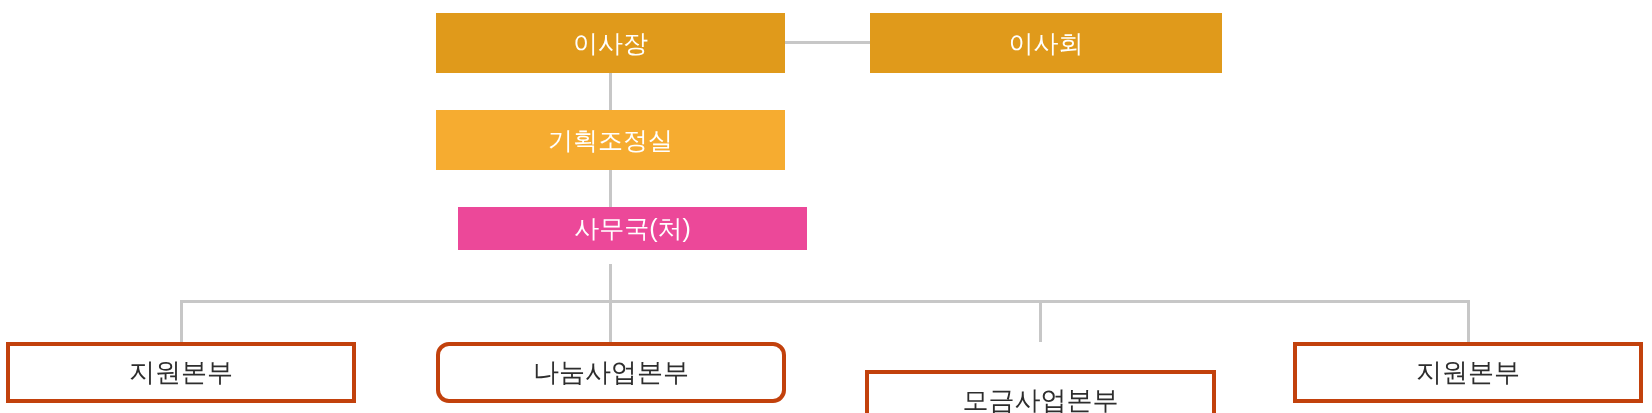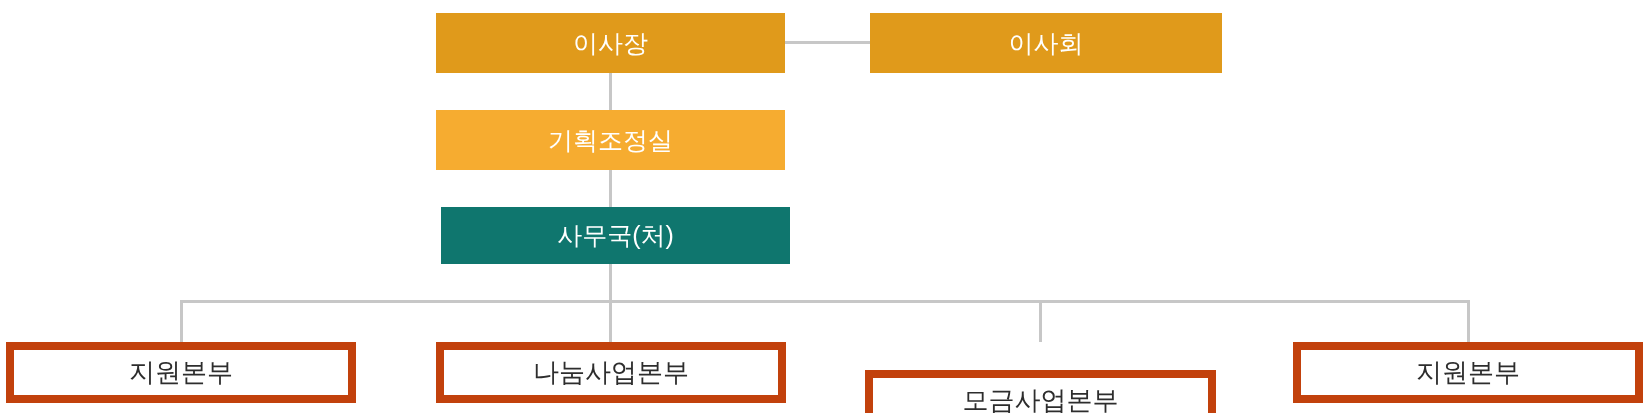--- a/index.html
+++ b/index.html
@@ -35,33 +35,33 @@
   .node-board {
     left: 870px; top: 13px; width: 352px; height: 60px;
     background: #E09A1B;
     align-items: center;
   }
   .node-exec {
     left: 436px; top: 110px; width: 349px; height: 60px;
     background: #F6AC30;
   }
   .node-secretariat {
-    left: 441px; top: 207px; width: 349px; height: 57px;
-    background: #0f766e;
+    left: 458px; top: 207px; width: 349px; height: 43px;
+    background: #ec4899;
   }
   .node-dept {
     top: 342px; height: 61px;
     background: #ffffff;
-    border: 8px solid #c2410c;
+    border: 4px solid #c2410c;
     color: #2D2D2D;
     font-size: 26px;
     font-weight: normal;
   }
   .dept-0 { left: 6px;    width: 350px; }
-  .dept-1 { left: 436px;  width: 350px; }
+  .dept-1 { left: 436px;  width: 350px; border-radius: 13px; }
   .dept-2 { left: 865px;  width: 351px; margin-top: 28px; }
   .dept-3 { left: 1293px; width: 350px; }
 
   .connector {
     position: absolute;
     background: #C7C7C7;
   }
   .c-chairman-board { left: 785px; top: 41px;  width: 85px;   height: 3px; }
   .c-v1             { left: 609px; top: 73px;  width: 3px;    height: 37px; }
   .c-v2             { left: 609px; top: 170px; width: 3px;    height: 37px; }

